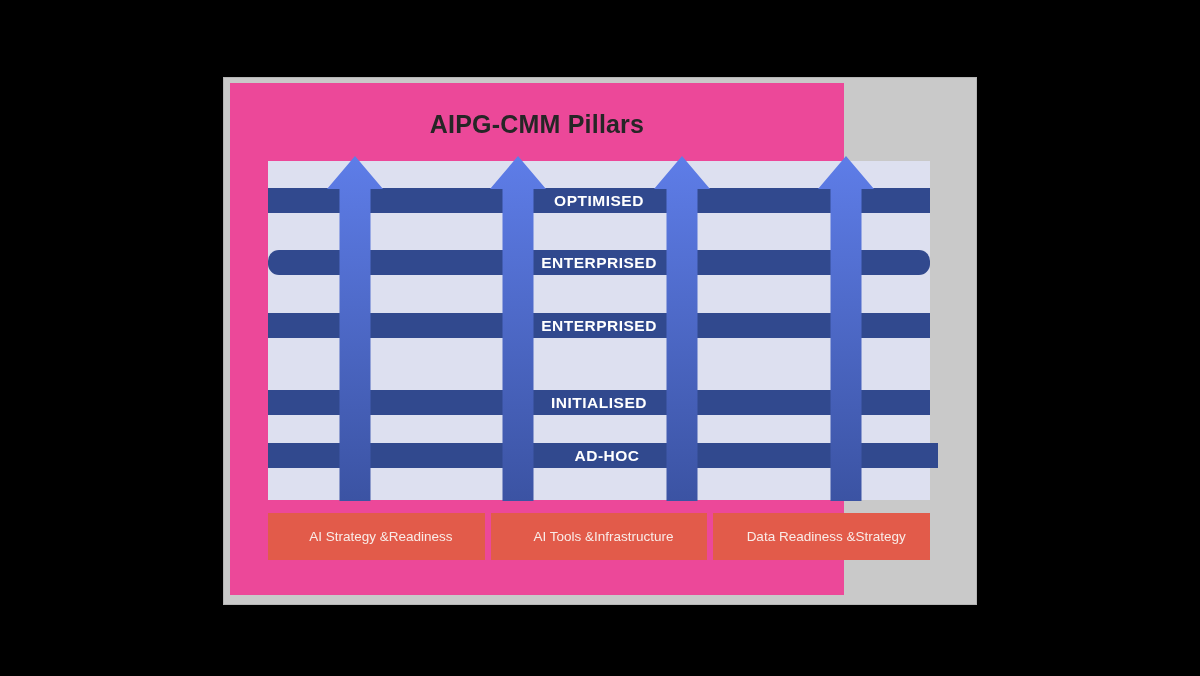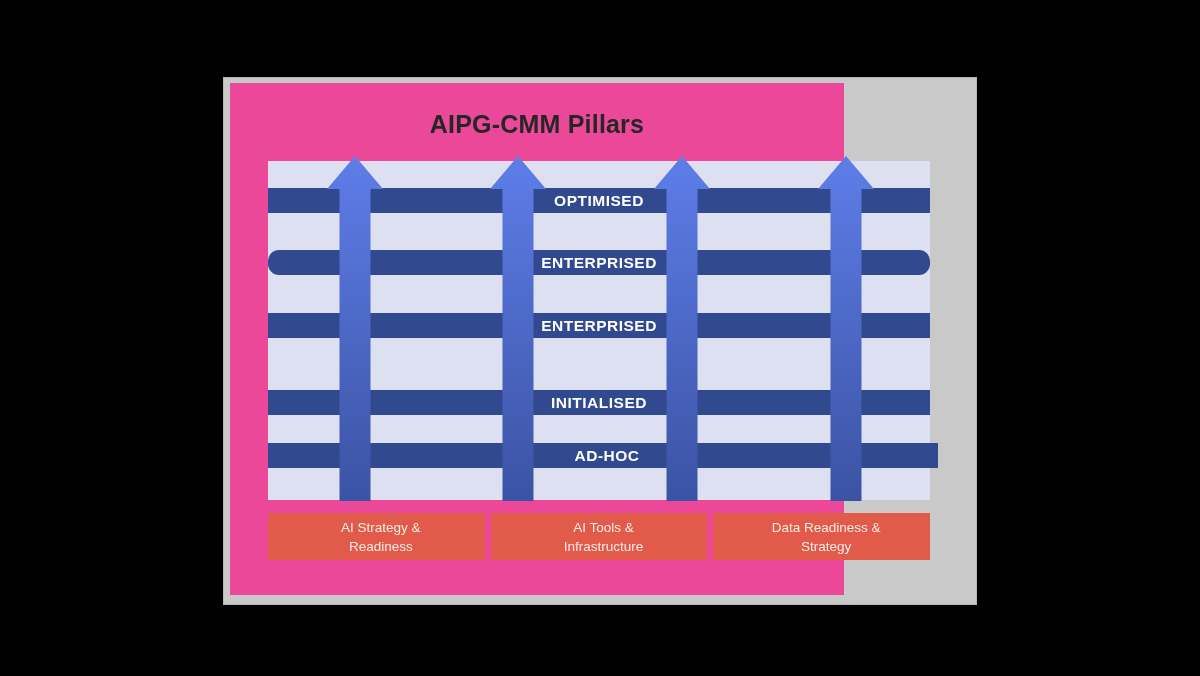--- a/index.html
+++ b/index.html
@@ -57,21 +57,21 @@
   .arrow-3 { left:548px; }
   .pillars {
     position:absolute; left:38px; top:430px;
     width:662px; height:47px;
     display:flex; gap:6px;
   }
   .pillar {
     flex:1;
     background:#e25b4a;
     color:#f9ece8;
-    display:flex; flex-direction:column;
+    display:flex; flex-direction:row;
     align-items:center; justify-content:center;
     font-size:13.5px; line-height:19px;
     text-align:center;
     padding-left:9px;
   }
   .defs-holder { position:absolute; width:0; height:0; }
 </style>
 </head>
 <body>
 

